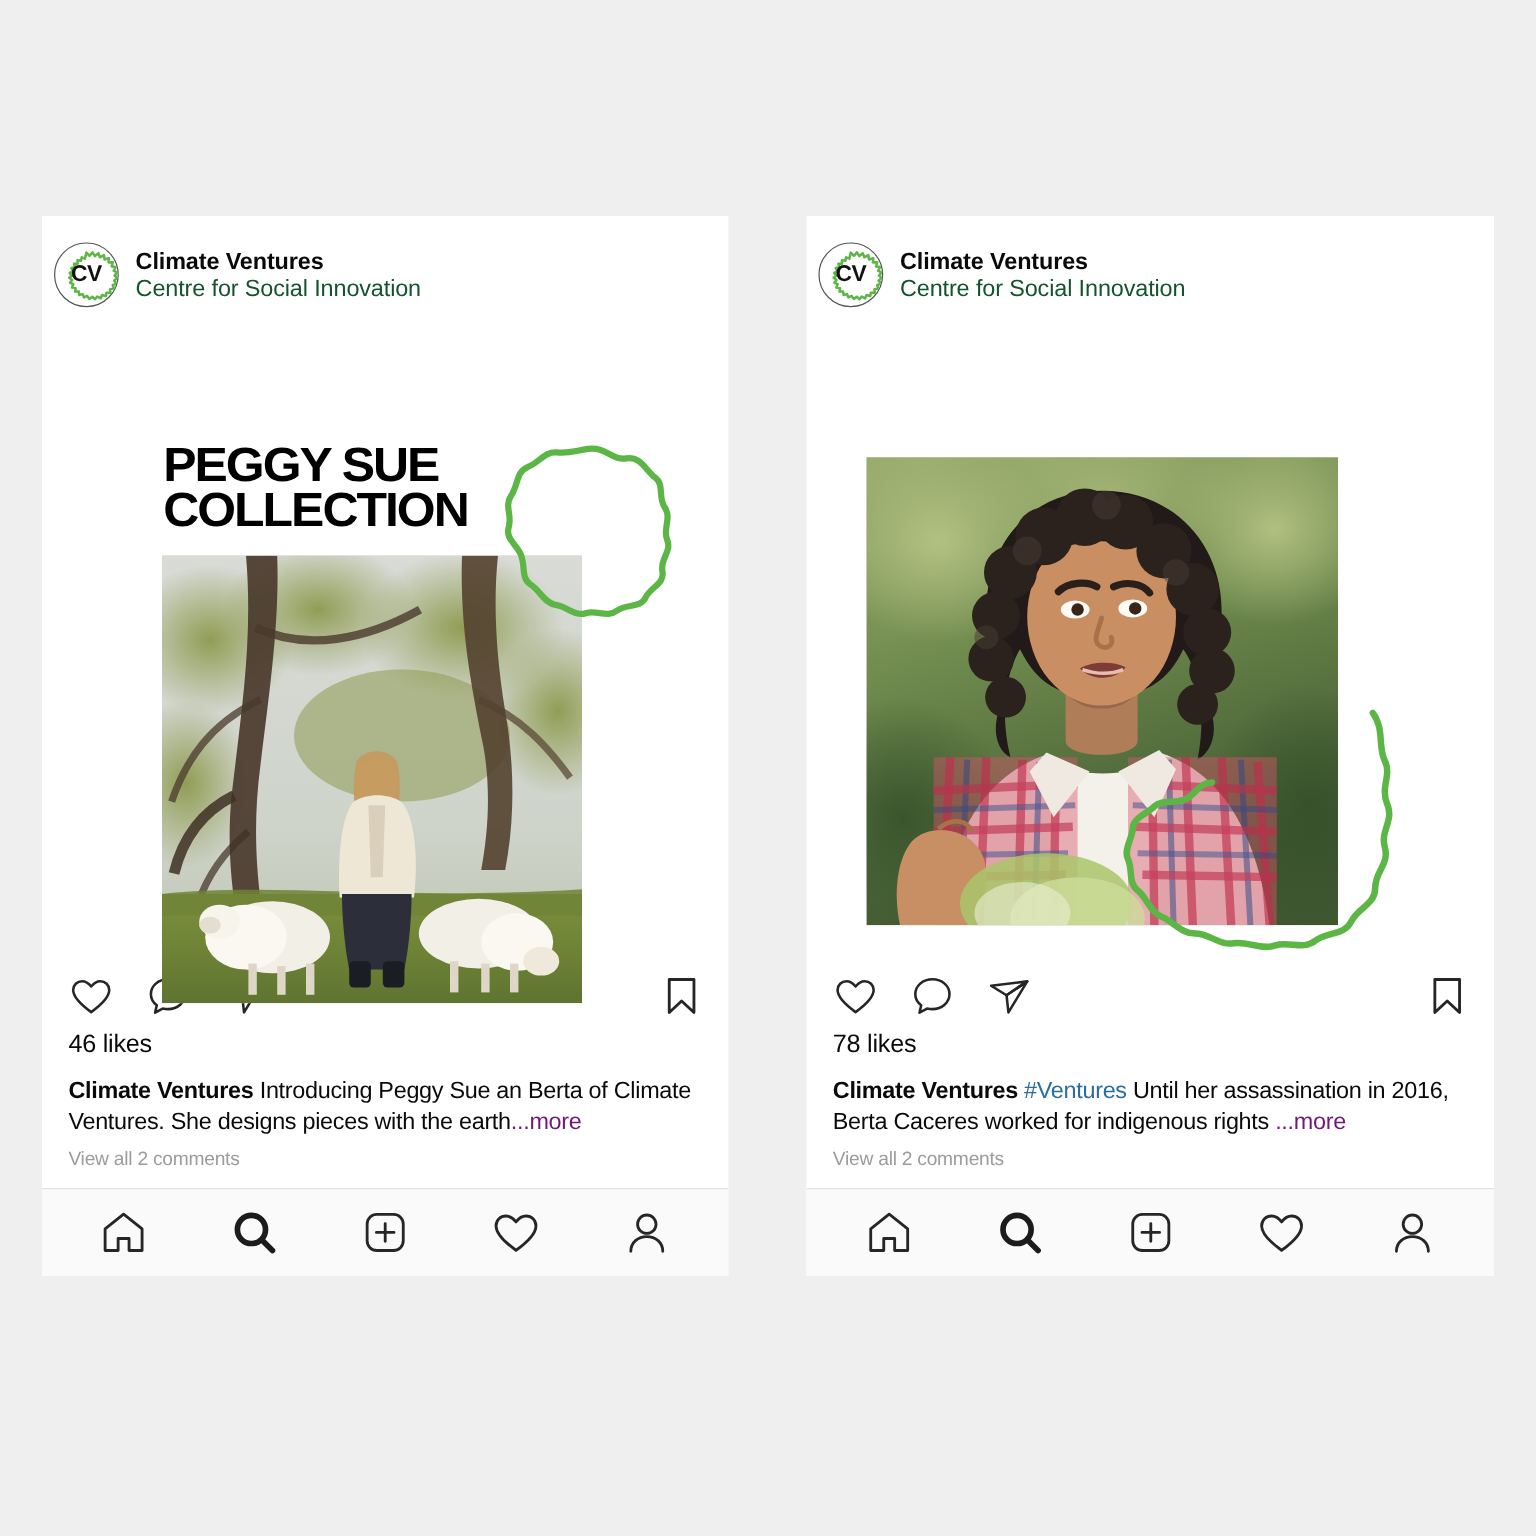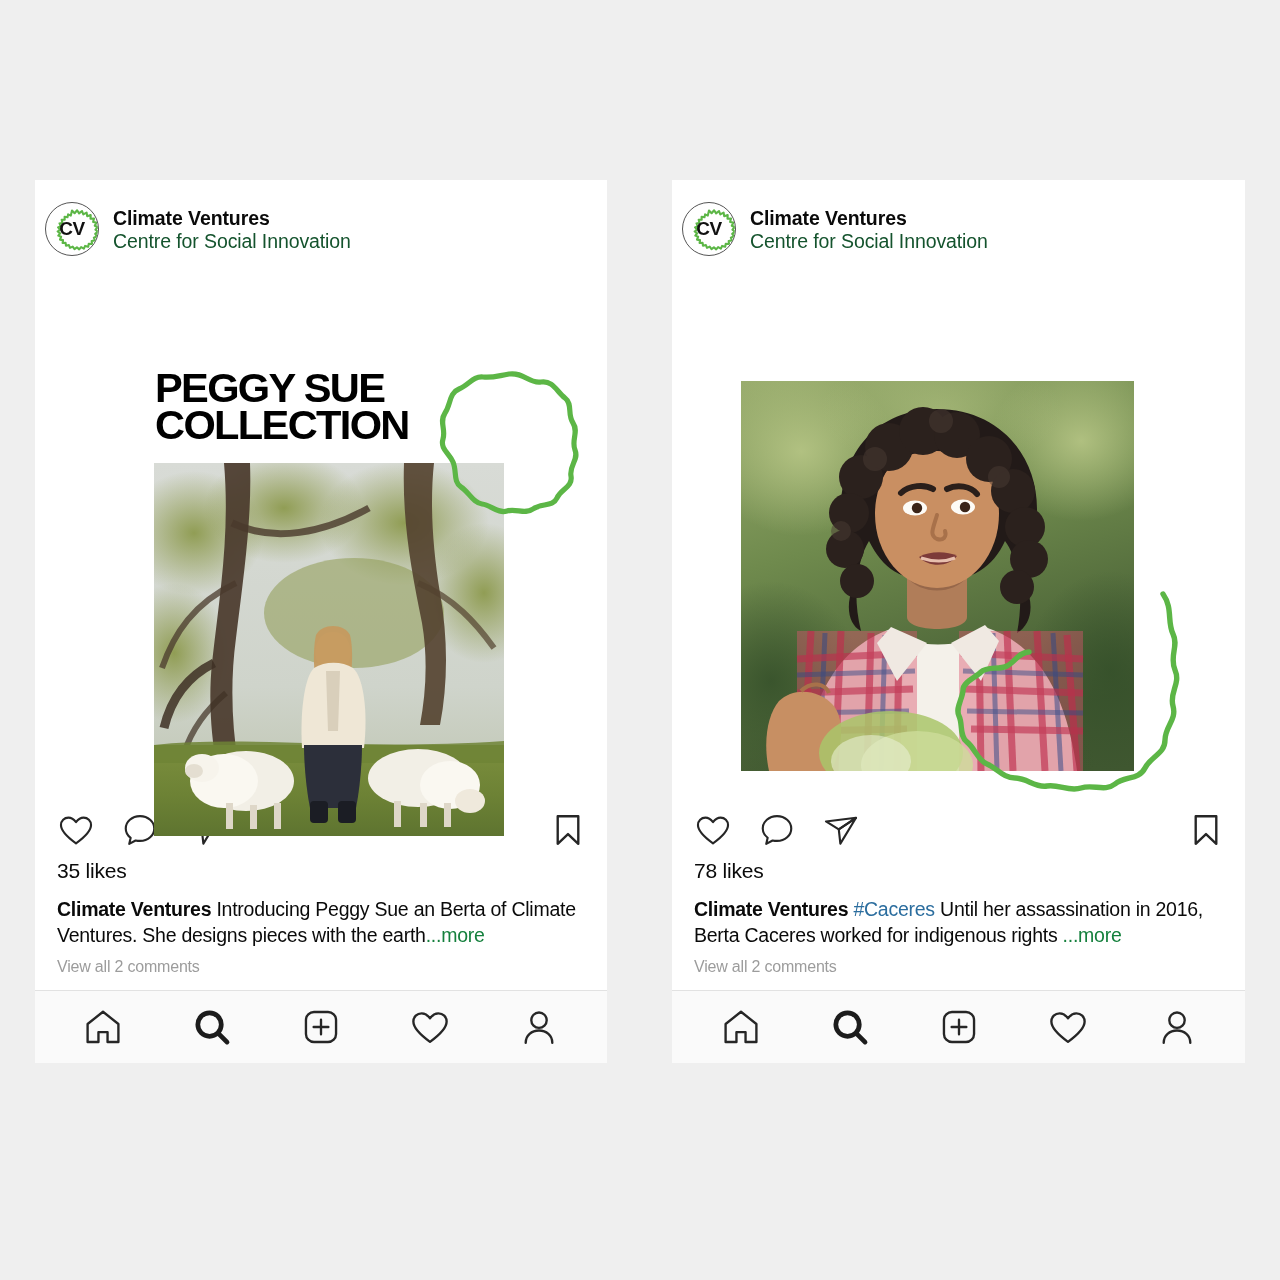--- a/index.html
+++ b/index.html
@@ -75,21 +75,20 @@
     font-size: 19.5px;
     font-weight: 400;
     color: #14532d;
     letter-spacing: -0.1px;
   }
 
   
   .media {
     position: relative;
     flex: 1 1 auto;
-    margin-left: 19px;
   }
   .media-title {
     position: absolute;
     font-weight: 800;
     font-size: 40px;
     line-height: 0.92;
     letter-spacing: -1.6px;
     color: #000;
     font-family: "Liberation Sans", sans-serif;
     white-space: pre-line;
@@ -132,21 +131,21 @@
   }
   .caption {
     font-size: 19.5px;
     line-height: 1.30;
     color: #0a0a0a;
     letter-spacing: -0.25px;
     margin-bottom: 10px;
   }
   .caption .user { font-weight: 700; }
   .caption .tag  { color: #2b6d9e; }
-  .caption .more { color: #15803d; margin-top: 23px; }
+  .caption .more { color: #701a75; margin-top: 23px; }
   .comments {
     font-size: 16px;
     color: #9c9c9c;
     letter-spacing: -0.2px;
     padding-bottom: 14px;
   }
 
   
   .navbar {
     flex: 0 0 auto;
@@ -276,21 +275,21 @@
         <path d="M21.5 4.3 L2.5 6.6 L10.6 11.6 Z" fill="none" stroke="#262626" stroke-width="1.35" stroke-linejoin="round"></path>
         <path d="M10.6 11.6 L21.5 4.3 L11.6 20.6 Z" fill="none" stroke="#262626" stroke-width="1.35" stroke-linejoin="round"></path>
       </svg>
       <span class="spacer"></span>
       <svg class="ic save stroke-ic" width="38" height="38" viewBox="0 0 24 24">
         <path d="M5.5 3.3 L18.5 3.3 L18.5 20.7 L12 14.6 L5.5 20.7 Z" fill="none" stroke="#262626" stroke-width="1.5" stroke-linejoin="round"></path>
       </svg>
     </div>
 
     <div class="meta">
-      <div class="likes">35 likes</div>
+      <div class="likes">46 likes</div>
       <div class="caption">
         <span class="user">Climate Ventures</span>
         <span>Introducing Peggy Sue an Berta of Climate Ventures. She designs pieces with the earth</span><span class="more">...more</span>
       </div>
       <div class="comments">View all 2 comments</div>
     </div>
 
     <div class="navbar">
       <svg class="nav-ic" width="42" height="42" viewBox="0 0 24 24">
         <path d="M3.2 10.3 L12 3.3 L20.8 10.3 L20.8 20.6 L14.6 20.6 L14.6 14.9 L9.4 14.9 L9.4 20.6 L3.2 20.6 Z" fill="none" stroke="#262626" stroke-width="1.35" stroke-linejoin="round"></path>
@@ -469,21 +468,21 @@
       <span class="spacer"></span>
       <svg class="ic save stroke-ic" width="38" height="38" viewBox="0 0 24 24">
         <path d="M5.5 3.3 L18.5 3.3 L18.5 20.7 L12 14.6 L5.5 20.7 Z" fill="none" stroke="#262626" stroke-width="1.5" stroke-linejoin="round"></path>
       </svg>
     </div>
 
     <div class="meta">
       <div class="likes">78 likes</div>
       <div class="caption">
         <span class="user">Climate Ventures</span>
-        <span class="tag">#Caceres</span>
+        <span class="tag">#Ventures</span>
         <span>Until her assassination in 2016, Berta Caceres worked for indigenous rights</span> <span class="more">...more</span>
       </div>
       <div class="comments">View all 2 comments</div>
     </div>
 
     <div class="navbar">
       <svg class="nav-ic" width="42" height="42" viewBox="0 0 24 24">
         <path d="M3.2 10.3 L12 3.3 L20.8 10.3 L20.8 20.6 L14.6 20.6 L14.6 14.9 L9.4 14.9 L9.4 20.6 L3.2 20.6 Z" fill="none" stroke="#262626" stroke-width="1.35" stroke-linejoin="round"></path>
       </svg>
       <svg class="nav-ic" width="42" height="42" viewBox="0 0 24 24">

